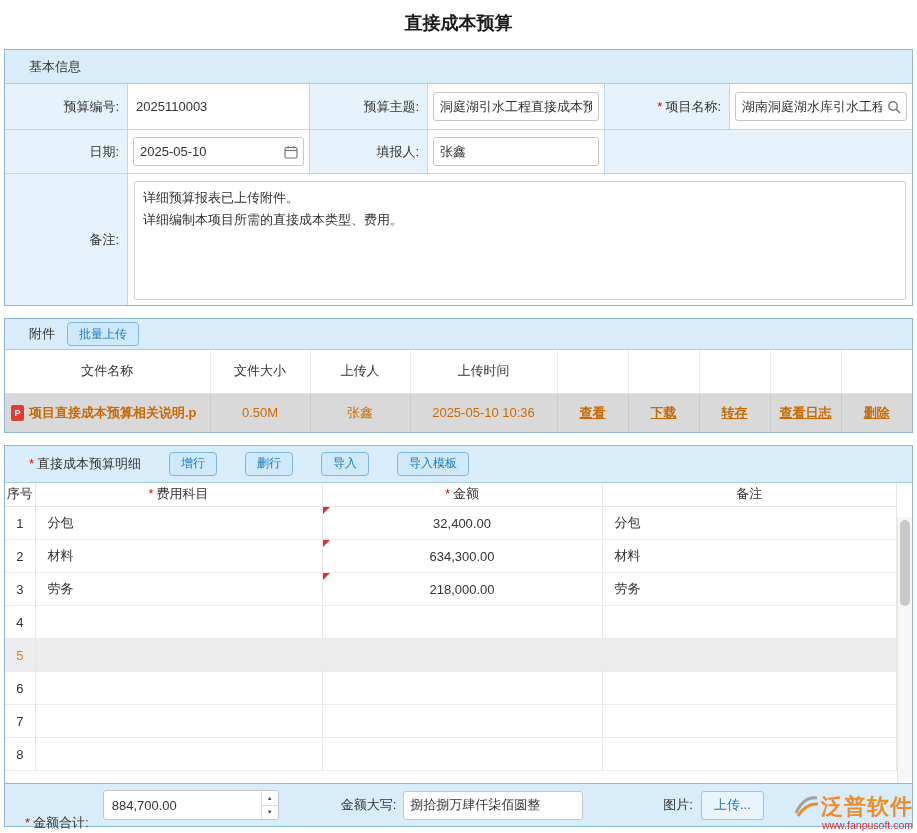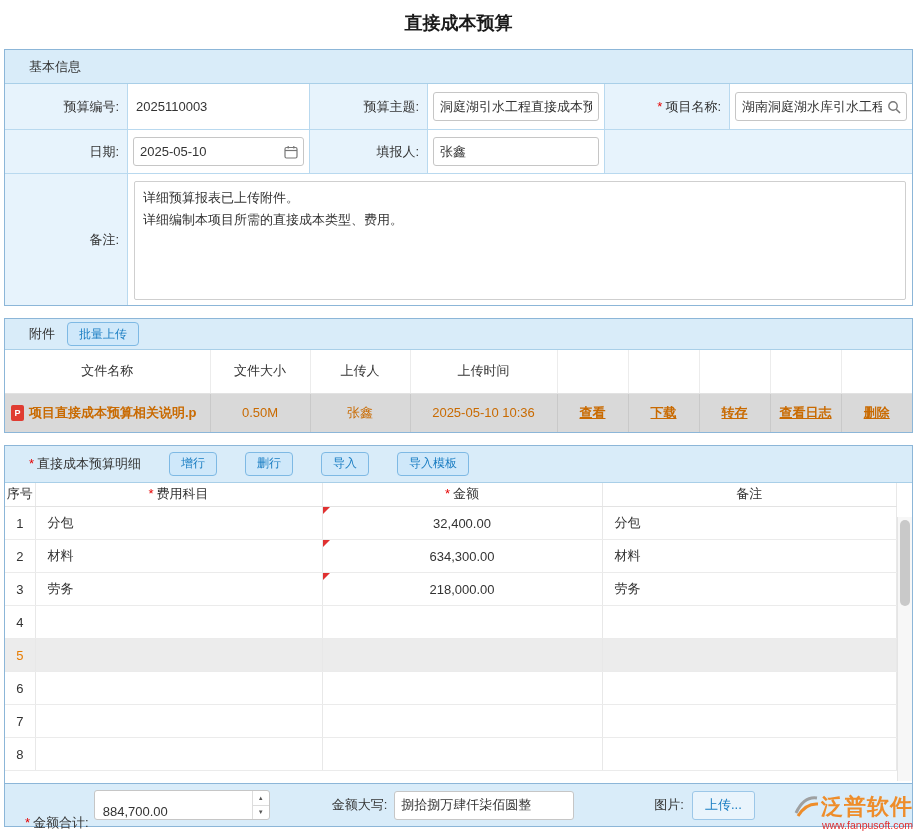--- a/index.html
+++ b/index.html
@@ -54,21 +54,21 @@
   .det-table .amt { text-align: center; position: relative; }
   .corner { position: absolute; top: 0; left: 0; width: 0; height: 0; border-top: 7px solid #e03131; border-right: 7px solid transparent; }
   tr.selected td { background: #ececec; }
   tr.selected .seq { color: #e87c00; }
 
   .scrollbar { position: absolute; top: 34px; right: 0; width: 15px; height: 264px; background: #f7f7f7; border-left: 1px solid #e5e5e5; }
   .scroll-thumb { position: absolute; top: 3px; left: 2px; width: 10px; height: 86px; background: #c9c9c9; border-radius: 5px; cursor: pointer; }
 
   .det-gap { height: 12px; background: #fff; }
   .detail-footer { background: #d9ecf9; border-top: 1px solid #8cb6d8; height: 43px; display: flex; align-items: center; padding: 0 10px; white-space: nowrap; }
-  .num-box { position: relative; width: 176px; height: 30px; background: #fff; border: 1px solid #c6c6c6; border-radius: 3px; margin-left: 5px; display: flex; align-items: flex-end; }
+  .num-box { position: relative; width: 176px; height: 30px; background: #fff; border: 1px solid #c6c6c6; border-radius: 3px; margin-left: 14px; display: flex; align-items: center; }
   .num-box .num-val { padding-left: 8px; }
   .spinner { position: absolute; right: 0; top: 0; bottom: 0; width: 17px; border-left: 1px solid #ddd; display: flex; flex-direction: column; }
   .spin-btn { flex: 1; display: flex; align-items: center; justify-content: center; font-size: 6px; color: #555; cursor: pointer; line-height: 1; }
   .spin-btn.up { border-bottom: 1px solid #ddd; }
   .caps-input { width: 180px; margin-left: 7px; }
   .ft-lbl { color: #333; }
   .btn-light { background: #e9f4fc; border: 1px solid #9cc7e8; color: #1a7dc2; border-radius: 3px; height: 29px; padding: 0 12px; font-size: 13px; font-family: inherit; margin-left: 8px; cursor: pointer; }
 
   
   .watermark { position: absolute; right: 4px; bottom: 2px; z-index: 5; opacity: 0.92; text-align: right; pointer-events: none; }

